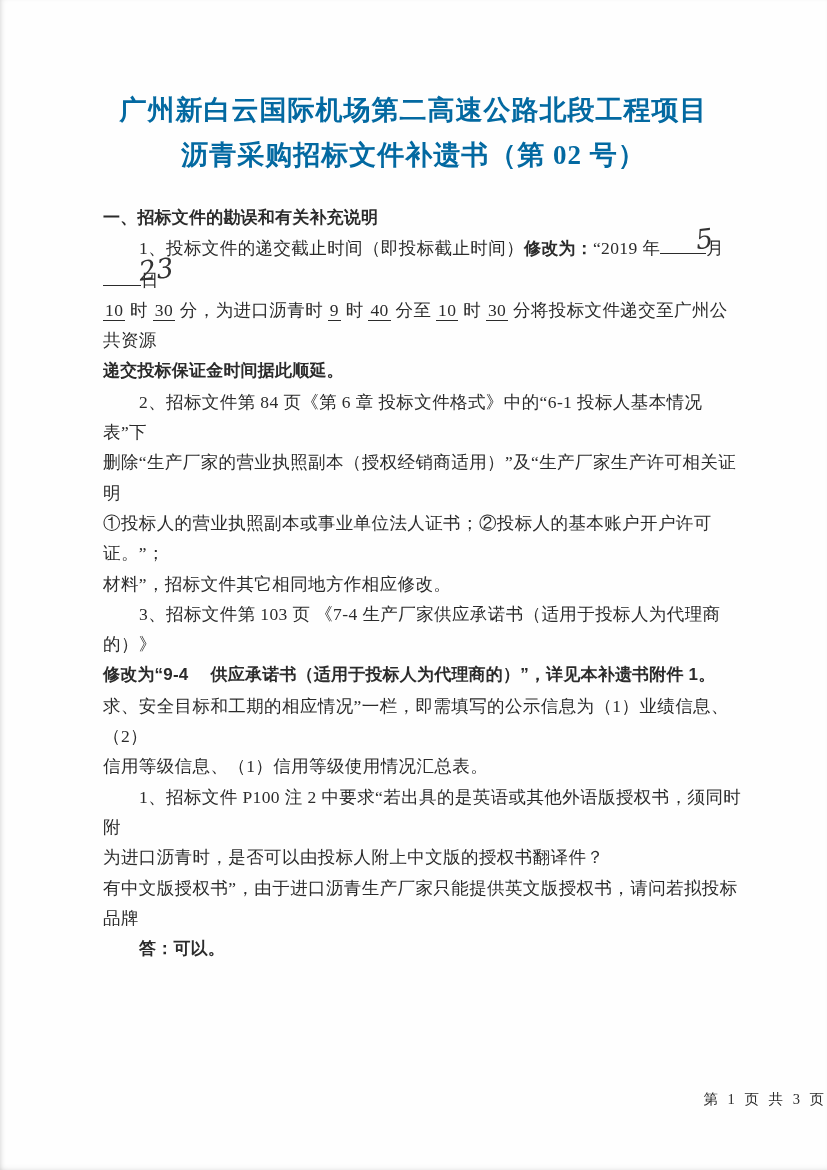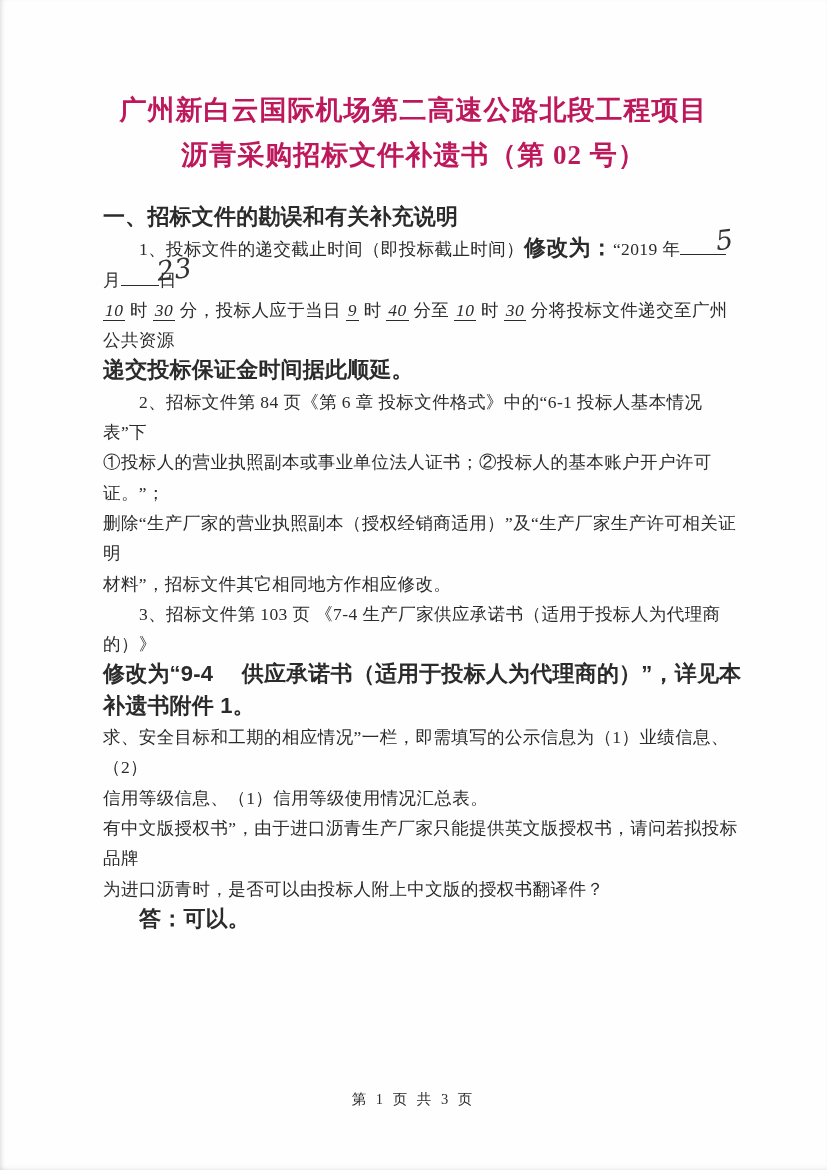--- a/index.html
+++ b/index.html
@@ -16,40 +16,39 @@
     overflow: hidden;
     box-shadow: inset 4px 0 6px -4px rgba(0,0,0,.18), inset 0 -4px 6px -4px rgba(0,0,0,.10);
   }
   .title {
     padding-top: 88px;
     text-align: center;
     font-weight: 700;
     font-size: 27px;
     line-height: 45px;
     letter-spacing: 1px;
-    color: #be185d;
+    color: #0369a1;
   }
   .doc-body {
     margin: 24px 84px 0 103px;
     font-size: 17.5px;
     line-height: 30.3px;
     letter-spacing: .4px;
   }
   .line { white-space: pre-wrap; min-height: 30.3px; }
   .line.indent { text-indent: 36px; }
   .b {
     font-weight: 700;
     font-family: "Liberation Sans", "DejaVu Sans", sans-serif;
-    font-size: 22px;
+    font-size: 17px;
     letter-spacing: .2px;
   }
   .u {
     border-bottom: 1.6px solid #2b2b2b;
     padding: 0 2px;
-    font-style: italic;
   }
   .blank {
     display: inline-block;
     border-bottom: 1.6px solid #2b2b2b;
     text-align: center;
     height: 1.05em;
     vertical-align: baseline;
     position: relative;
   }
   .hand {
@@ -61,49 +60,50 @@
     font-weight: 400;
     font-size: 27px;
     line-height: 1;
     color: #333;
     transform: rotate(-7deg);
   }
   .footer {
     position: absolute;
     top: 1090px;
     left: 0; right: 0;
-    text-align: center;
+    text-align: right;
     font-size: 14.5px;
     letter-spacing: 3px;
     color: #2b2b2b;
   }
 </style>
 </head>
 <body>
 
 <div class="page">
 
   <div class="title">
     <div>广州新白云国际机场第二高速公路北段工程项目</div>
     <div>沥青采购招标文件补遗书（第 02 号）</div>
   </div>
 
   <div class="doc-body" id="doc-body">
       <div class="line"><span class="b">一、招标文件的勘误和有关补充说明</span></div>
       <div class="line indent"><span class="">1、投标文件的递交截止时间（即投标截止时间）</span><span class="b">修改为：</span><span class="">“2019 年</span><span class="blank" style="min-width: 46px;"><span class="hand">5</span></span><span class="">月</span><span class="blank" style="min-width: 38px;"><span class="hand">23</span></span><span class="">日</span></div>
-      <div class="line"><span class="u">10</span><span class=""> 时 </span><span class="u">30</span><span class=""> 分，投标人应于当日 </span><span class="u">9</span><span class=""> 时 </span><span class="u">40</span><span class=""> 分至 </span><span class="u">10</span><span class=""> 时 </span><span class="u">30</span><span class=""> 分将投标文件递交至广州公共资源</span></div>
+      <div class="line"><span class="u">10</span><span class=""> 时 </span><span class="u">30</span><span class=""> 分，为进口沥青时 </span><span class="u">9</span><span class=""> 时 </span><span class="u">40</span><span class=""> 分至 </span><span class="u">10</span><span class=""> 时 </span><span class="u">30</span><span class=""> 分将投标文件递交至广州公共资源</span></div>
       <div class="line"><span class="b">递交投标保证金时间据此顺延。</span></div>
       <div class="line indent"><span class="">2、招标文件第 84 页《第 6 章 投标文件格式》中的“6-1 投标人基本情况表”下</span></div>
+      <div class="line"><span class="">删除“生产厂家的营业执照副本（授权经销商适用）”及“生产厂家生产许可相关证明</span></div>
       <div class="line"><span class="">①投标人的营业执照副本或事业单位法人证书；②投标人的基本账户开户许可证。”；</span></div>
-      <div class="line"><span class="">删除“生产厂家的营业执照副本（授权经销商适用）”及“生产厂家生产许可相关证明</span></div>
       <div class="line"><span class="">材料”，招标文件其它相同地方作相应修改。</span></div>
       <div class="line indent"><span class="">3、招标文件第 103 页 《7-4 生产厂家供应承诺书（适用于投标人为代理商的）》</span></div>
       <div class="line"><span class="b">修改为“9-4　 供应承诺书（适用于投标人为代理商的）”，详见本补遗书附件 1。</span></div>
       <div class="line"><span class="">求、安全目标和工期的相应情况”一栏，即需填写的公示信息为（1）业绩信息、（2）</span></div>
       <div class="line"><span class="">信用等级信息、（1）信用等级使用情况汇总表。</span></div>
+      <div class="line indent"><span class="">1、招标文件 P100 注 2 中要求“若出具的是英语或其他外语版授权书，须同时附</span></div>
+      <div class="line"><span class="">为进口沥青时，是否可以由投标人附上中文版的授权书翻译件？</span></div>
       <div class="line"><span class="">有中文版授权书”，由于进口沥青生产厂家只能提供英文版授权书，请问若拟投标品牌</span></div>
-      <div class="line"><span class="">为进口沥青时，是否可以由投标人附上中文版的授权书翻译件？</span></div>
       <div class="line indent"><span class="b">答：可以。</span></div>
     </div>
 
   <div class="footer">第 1 页 共 3 页</div>
 
 </div>
 
 </body></html>

